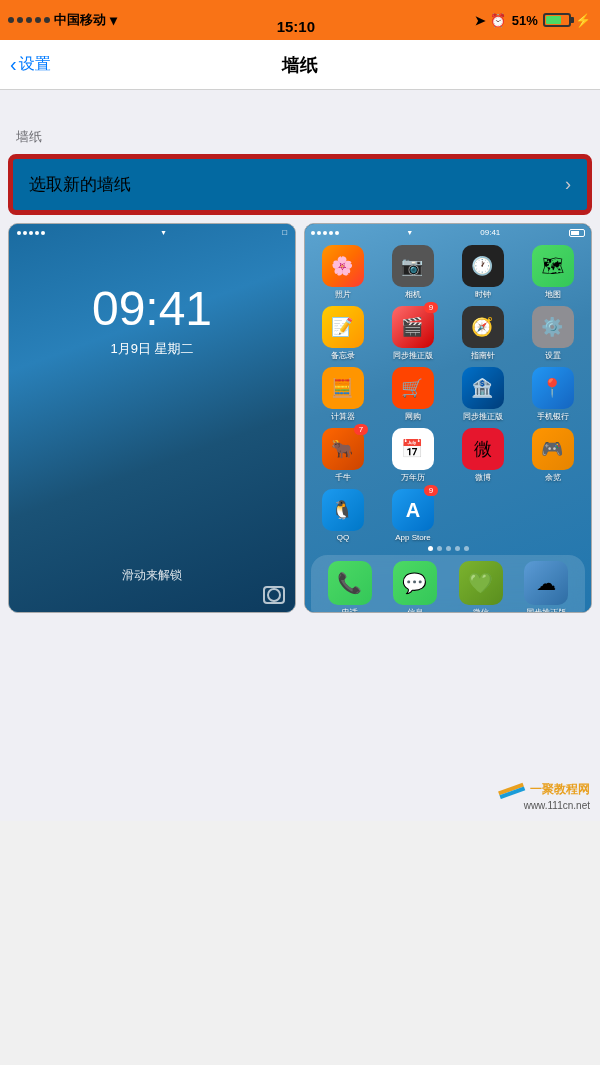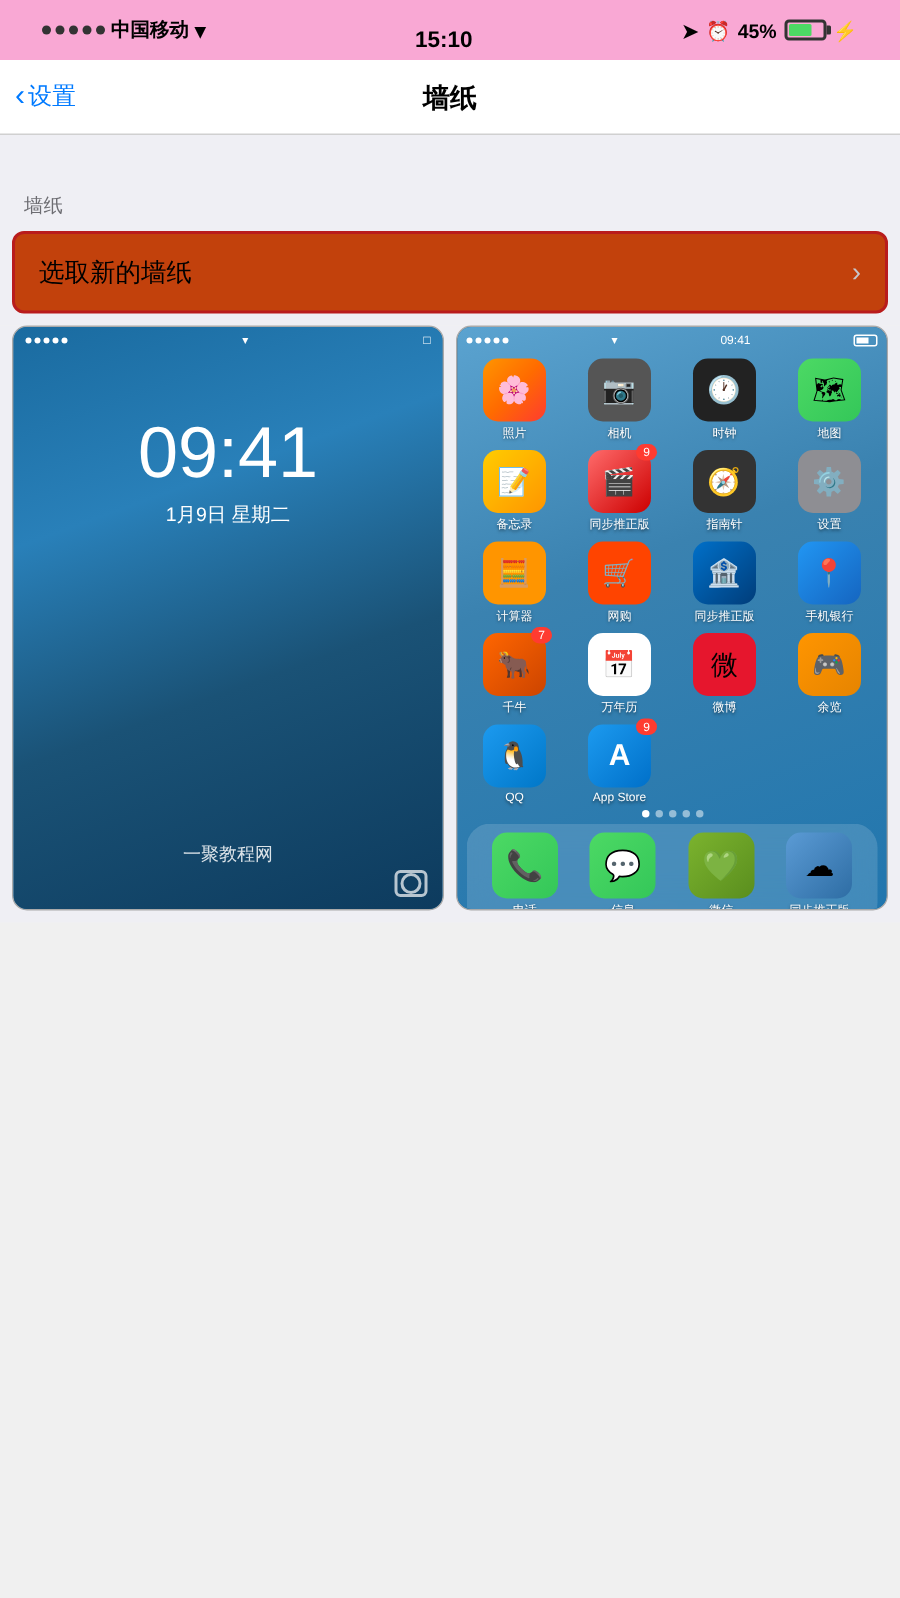--- a/index.html
+++ b/index.html
@@ -6,26 +6,26 @@
     body {
       width: 600px;
       height: 1065px;
       background: #f0f0f0;
       font-family: -apple-system, 'PingFang SC', 'Helvetica Neue', Arial, sans-serif;
       overflow: hidden;
     }
 
     
     .status-bar {
-      background: #f9a8d4;
+      background: #f97316;
       height: 40px;
       display: flex;
       align-items: center;
       justify-content: space-between;
-      padding: 0 28px;
+      padding: 0 8px;
       font-size: 13px;
       font-weight: 600;
     }
     .status-left {
       display: flex;
       align-items: center;
       gap: 4px;
     }
     .status-dots {
       display: flex; gap: 3px; align-items: center;
@@ -111,22 +111,22 @@
       font-size: 13px;
       color: #6d6d72;
     }
 
     
     .select-row-wrapper {
       background: #efeff4;
       padding: 4px 8px 8px;
     }
     .select-row {
-      background: #c2410c;
-      border: 2px solid #b91c1c;
+      background: #0369a1;
+      border: 5px solid #b91c1c;
       border-radius: 8px;
       padding: 14px 16px;
       display: flex;
       align-items: center;
       justify-content: space-between;
       cursor: pointer;
     }
     .select-row-text {
       font-size: 17px;
       color: #000;
@@ -392,21 +392,21 @@
         <span></span>
         <span></span>
     </div>
     <span>中国移动</span>
     <span class="wifi-icon">▾</span>
   </div>
   <div class="status-center">15:10</div>
   <div class="status-right">
     <span>➤</span>
     <span>⏰</span>
-    <span>45%</span>
+    <span>51%</span>
     <div class="battery-wrapper">
       <div class="battery-box">
         <div class="battery-fill"></div>
       </div>
     </div>
     <span>⚡</span>
   </div>
 </div>
 
 <div class="nav-bar">
@@ -439,21 +439,21 @@
               <span></span>
               <span></span>
               <span></span>
               <span></span>
           </div>
           <span>▾</span>
           <span>□</span>
         </div>
         <div class="lock-time">09:41</div>
         <div class="lock-date">1月9日 星期二</div>
-        <div class="lock-unlock">一聚教程网</div>
+        <div class="lock-unlock">滑动来解锁</div>
         <div class="lock-camera-icon"></div>
       </div>
     </div>
 
     <div class="preview-phone">
       <div class="home-screen">
         <div class="home-mini-status">
           <div class="lock-dots">
             <span></span>
               <span></span>
@@ -585,14 +585,27 @@
             <div class="dock-icon icon-tongbu">☁</div>
             <span class="dock-label">同步推正版</span>
           </div>
         </div>
 
       </div>
     </div>
 
   </div>
 
+  <div style="background:#efeff4; flex:1; min-height:200px; position:relative;">
+
+    <div class="watermark">
+      <div class="watermark-logo">
+        <svg width="28" height="20" viewBox="0 0 28 20">
+          <rect x="0" y="8" width="26" height="4" fill="#e8a020" transform="rotate(-20 13 10)"></rect>
+          <rect x="0" y="12" width="26" height="4" fill="#1a9cd8" transform="rotate(-20 13 10)"></rect>
+        </svg>
+        <span class="watermark-text">一聚教程网</span>
+      </div>
+      <div class="watermark-url">www.111cn.net</div>
+    </div>
+  </div>
 
 </div>
 
 </body></html>

